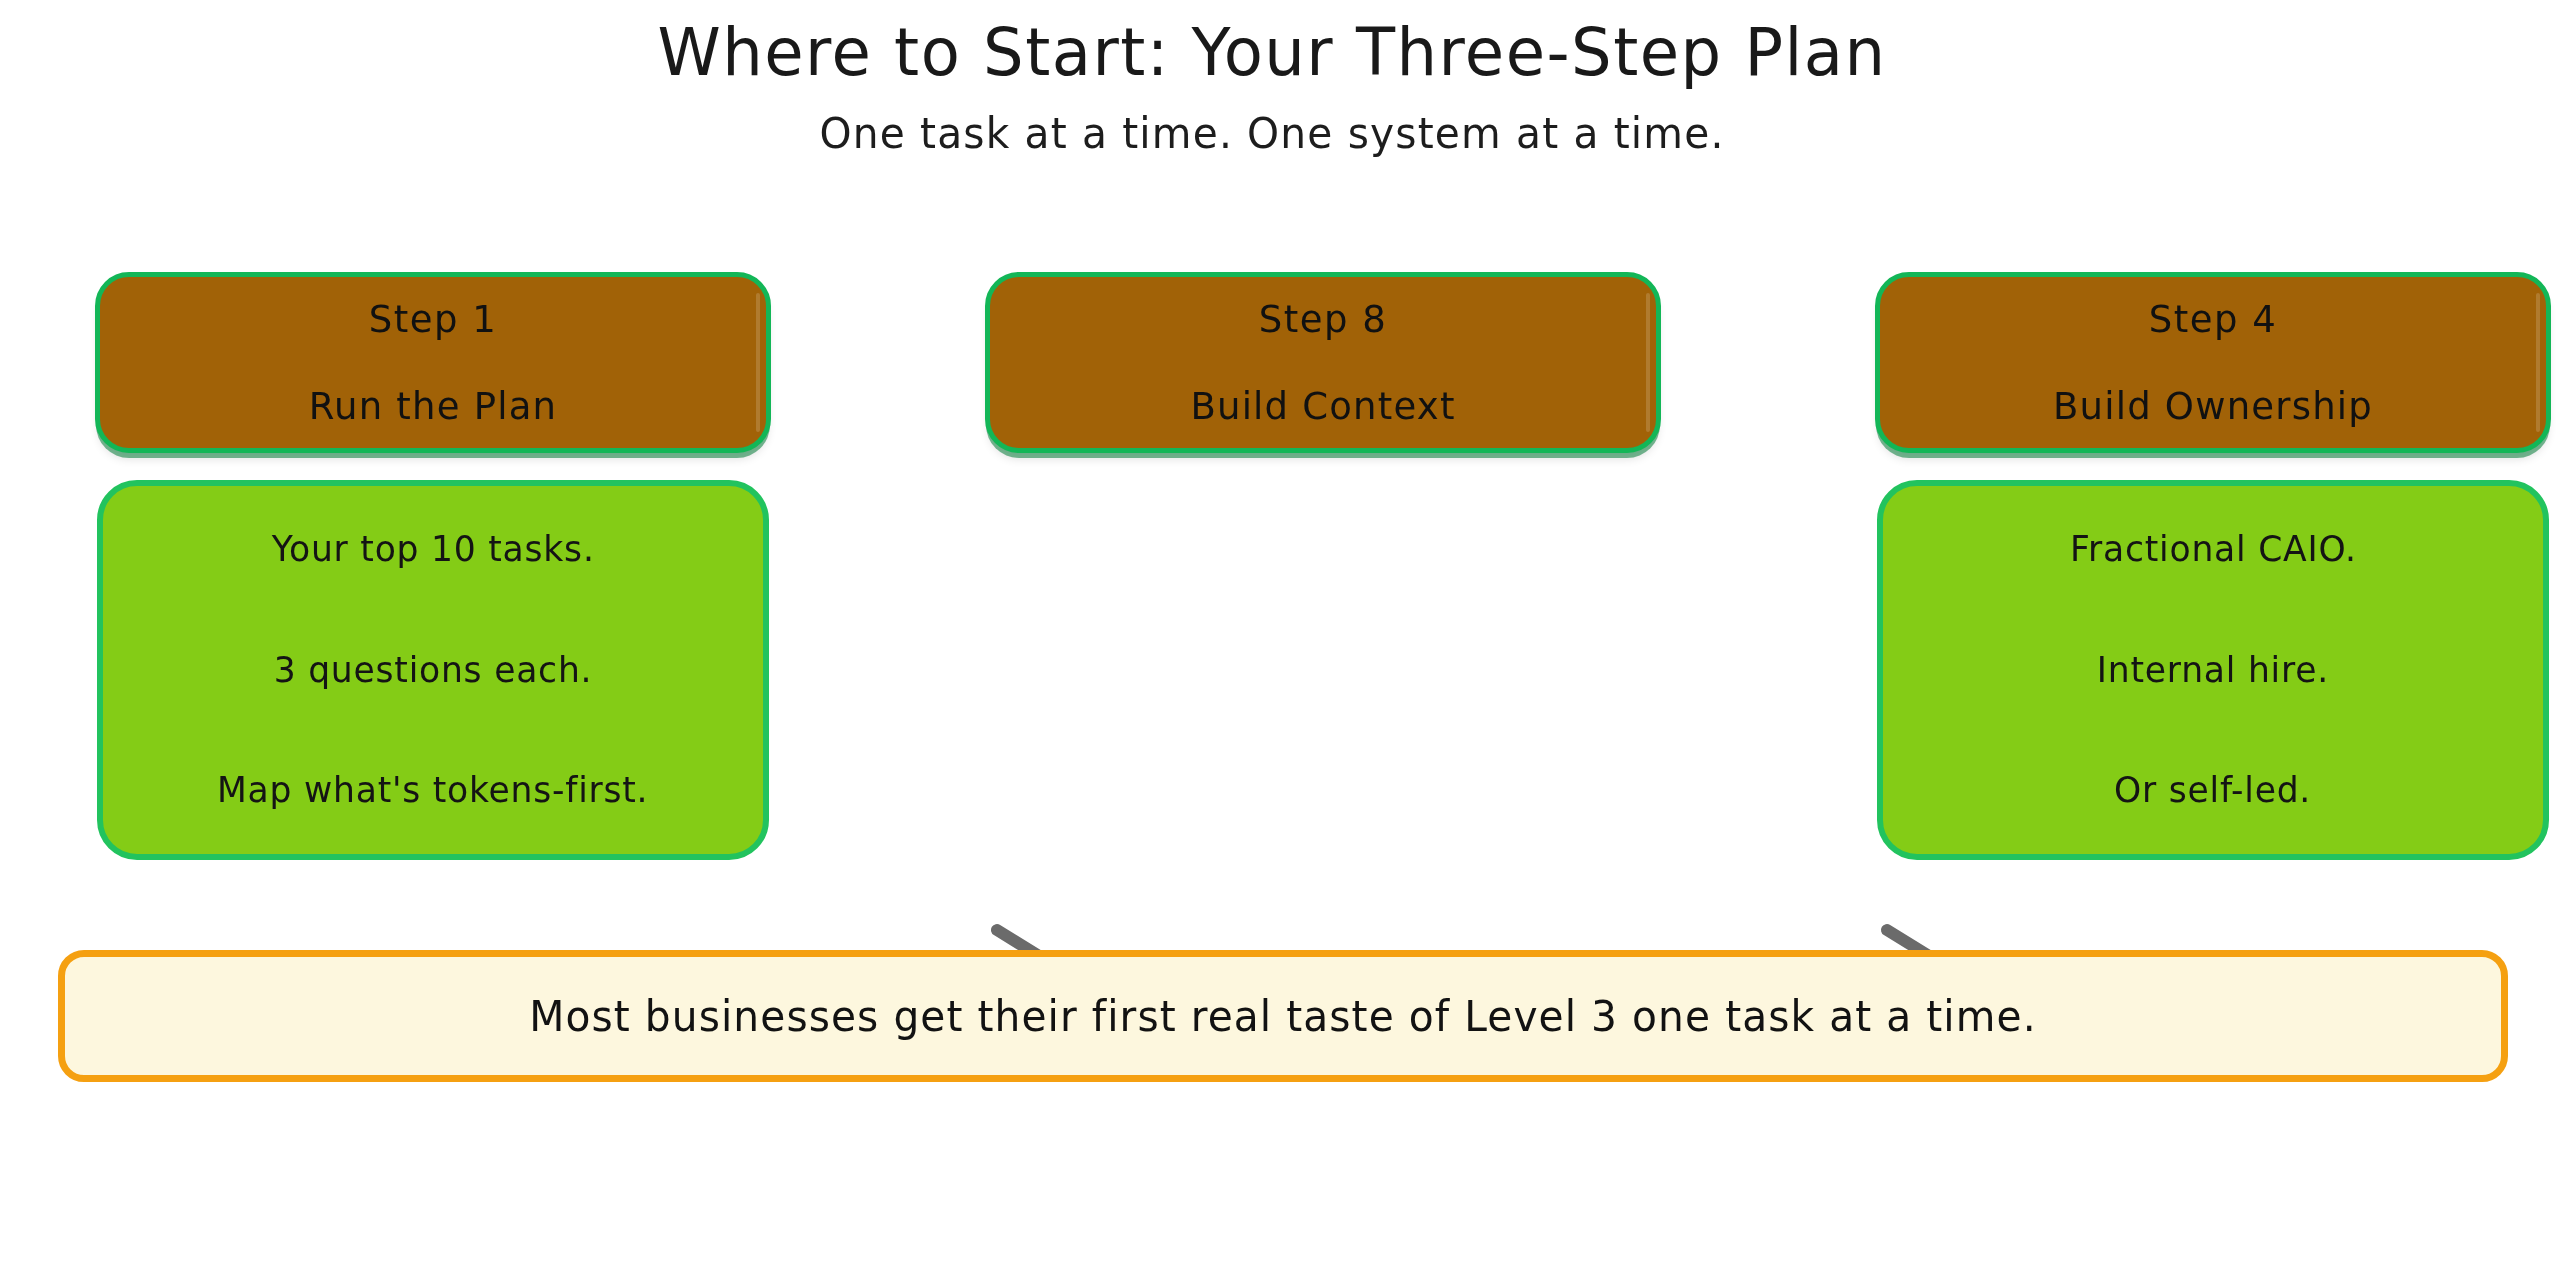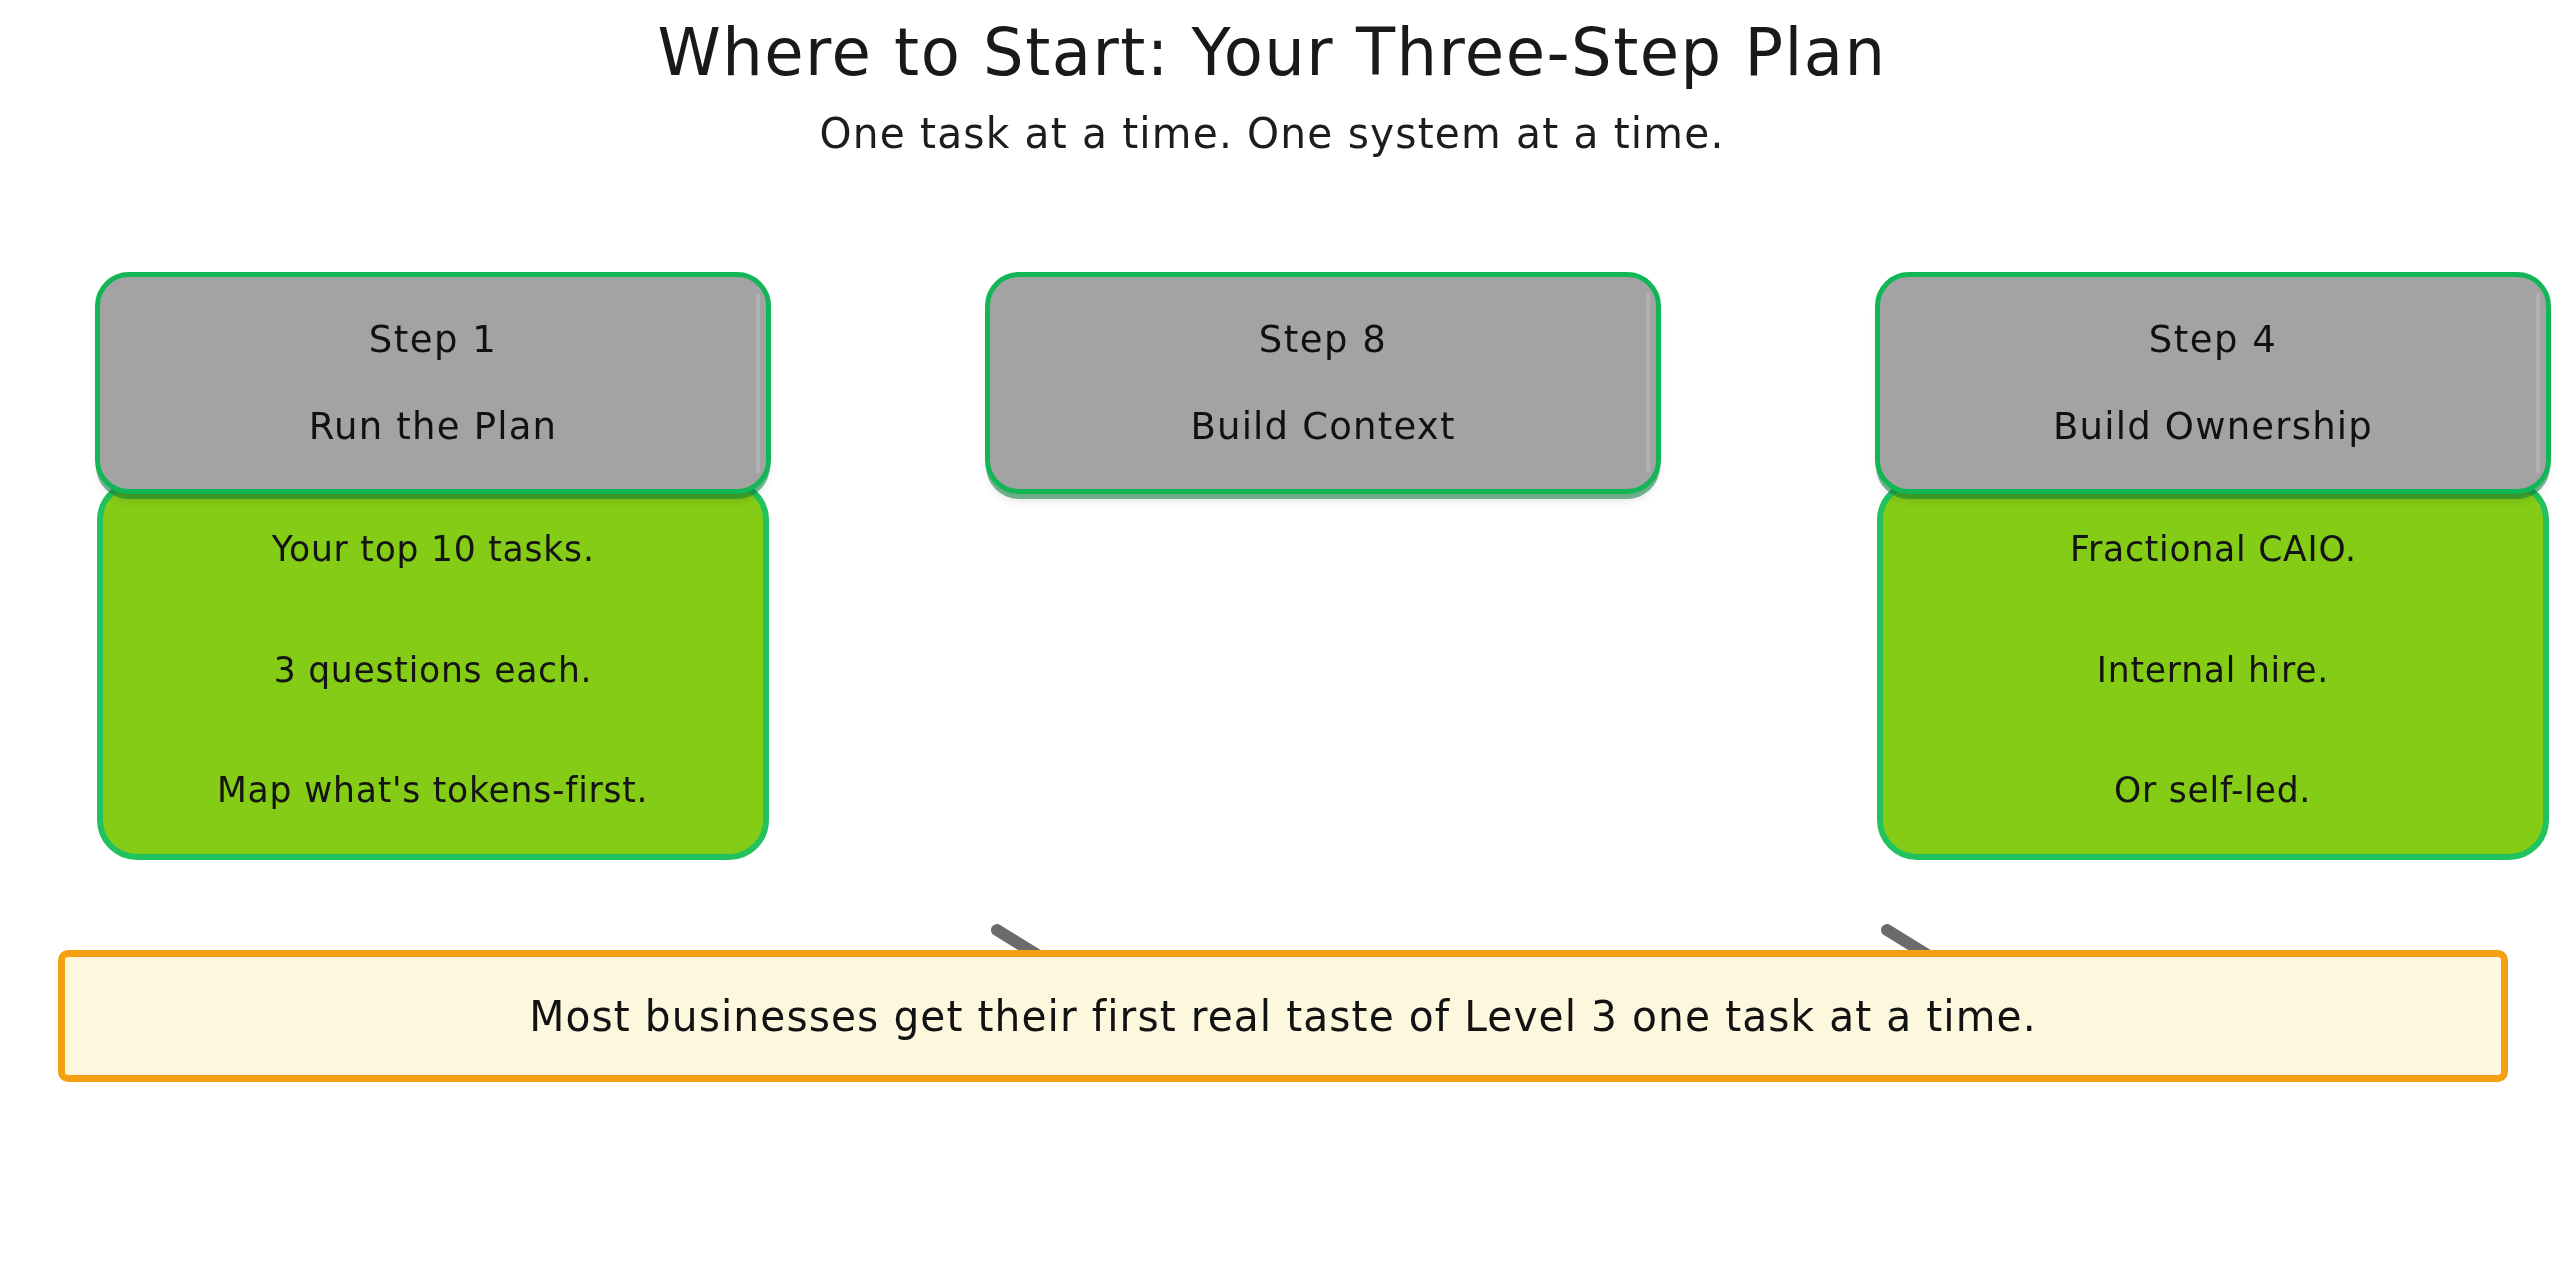--- a/index.html
+++ b/index.html
@@ -61,22 +61,22 @@
   .step-col.col-1 { left: 0px; }
   .step-col.col-2 { left: 890px; }
   .step-col.col-3 { left: 1780px; }
 
   
   .step-header {
     position: absolute;
     left: 0;
     top: 0;
     width: 676px;
-    height: 222px;
-    background: #a3a3a3;
+    height: 181px;
+    background: #a16207;
     border: 5px solid #13b657;
     border-radius: 34px;
     box-sizing: border-box;
     box-shadow:
        0 6px 0 -1px rgba(8,125,58,0.55),
        0 9px 10px -3px rgba(0,0,0,0.12);
     display: flex;
     flex-direction: column;
     align-items: center;
     justify-content: center;
@@ -149,21 +149,21 @@
 
   
   #callout-banner {
     position: absolute;
     left: 58px;
     top: 950px;
     width: 2450px;
     height: 132px;
     background: #fdf7de;
     border: 7px solid #f5a011;
-    border-radius: 10px;
+    border-radius: 26px;
     box-sizing: border-box;
     display: flex;
     align-items: center;
     justify-content: center;
     z-index: 2;
   }
   #callout-text {
     font-family: "DejaVu Sans", sans-serif;
     font-size: 42px;
     letter-spacing: 1.1px;

